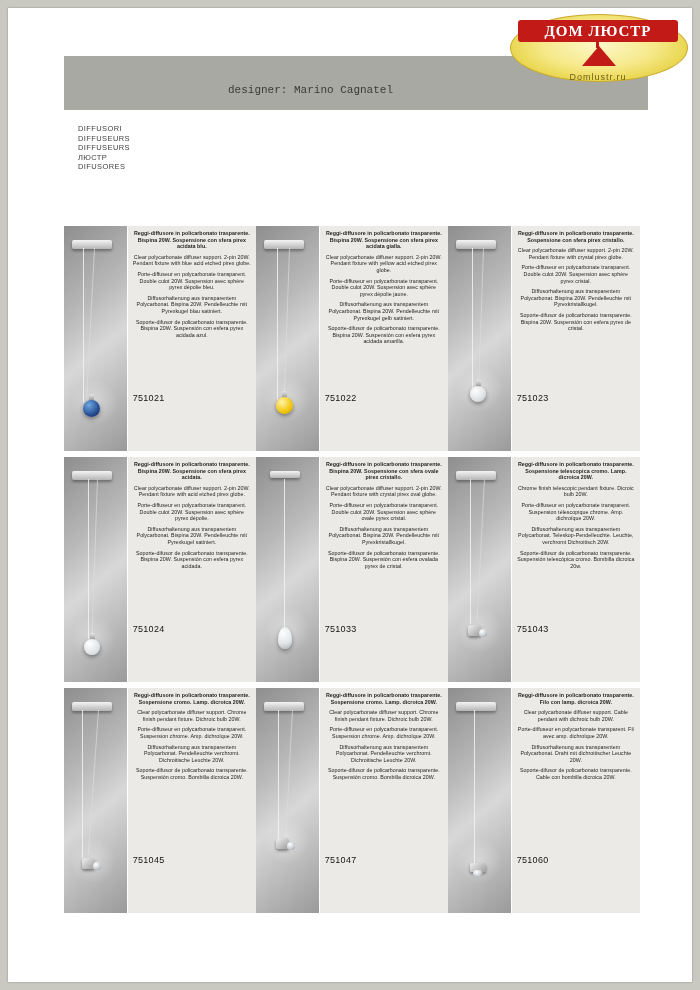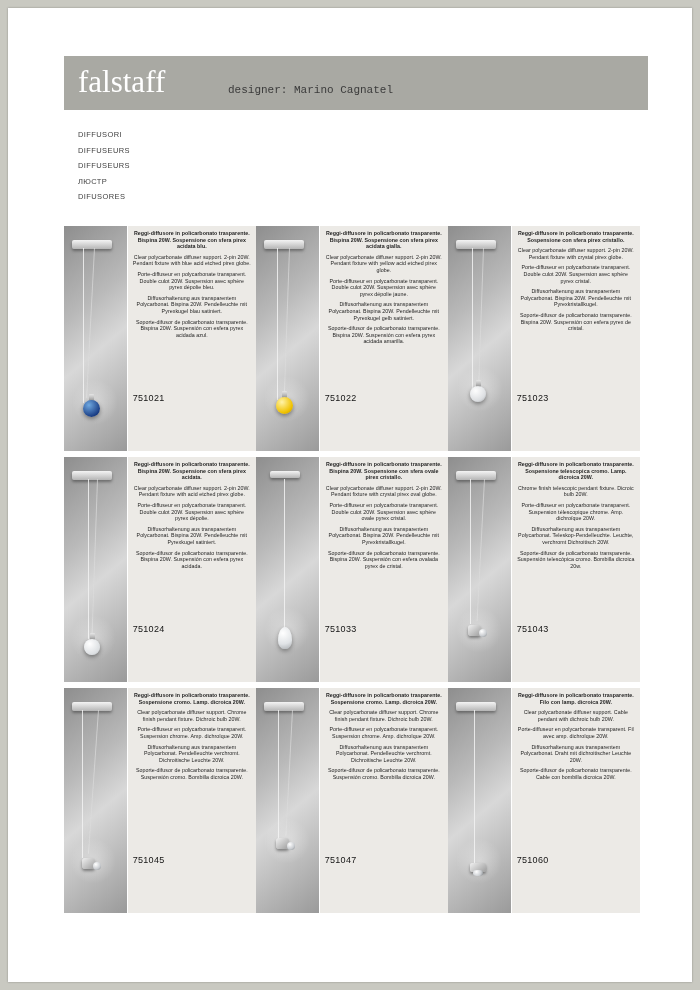--- a/index.html
+++ b/index.html
@@ -140,21 +140,21 @@
   }
   .langs {
     position: absolute;
     left: 38px;
     top: 68px;
     font-size: 7.5px;
     color: #3f3f3f;
     line-height: 9.5px;
     letter-spacing: 0.4px;
   }
-  .langs div { white-space: nowrap; margin-top: 6px; }
+  .langs div { white-space: nowrap; }
 
   
   .grid {
     position: absolute;
     left: 56px;
     top: 218px;
     width: 576px;
   }
   .row {
     display: flex;
@@ -275,25 +275,30 @@
     border-radius: 50%;
     background: radial-gradient(circle, rgba(255,255,255,0.35), rgba(255,255,255,0) 70%);
     pointer-events: none;
   }
 </style>
 </head>
 <body>
 
 <div class="page">
 
+  <div class="logo">
+    <div class="logo-oval"></div>
+    <div class="logo-bar">ДОМ ЛЮСТР</div>
+    <div class="logo-lamp"></div>
+    <div class="logo-sub">Domlustr.ru</div>
+  </div>
 
   <div class="head-wrap">
     <div class="corner"></div>
     <div class="head-band"></div>
-    <div class="brand">falstaff</div>
     <div class="designer">designer: Marino Cagnatel</div>
     <div class="langs">
       <div>DIFFUSORI</div>
       <div>DIFFUSEURS</div>
       <div>DIFFUSEURS</div>
       <div>ЛЮСТР</div>
       <div>DIFUSORES</div>
     </div>
   </div>
 

